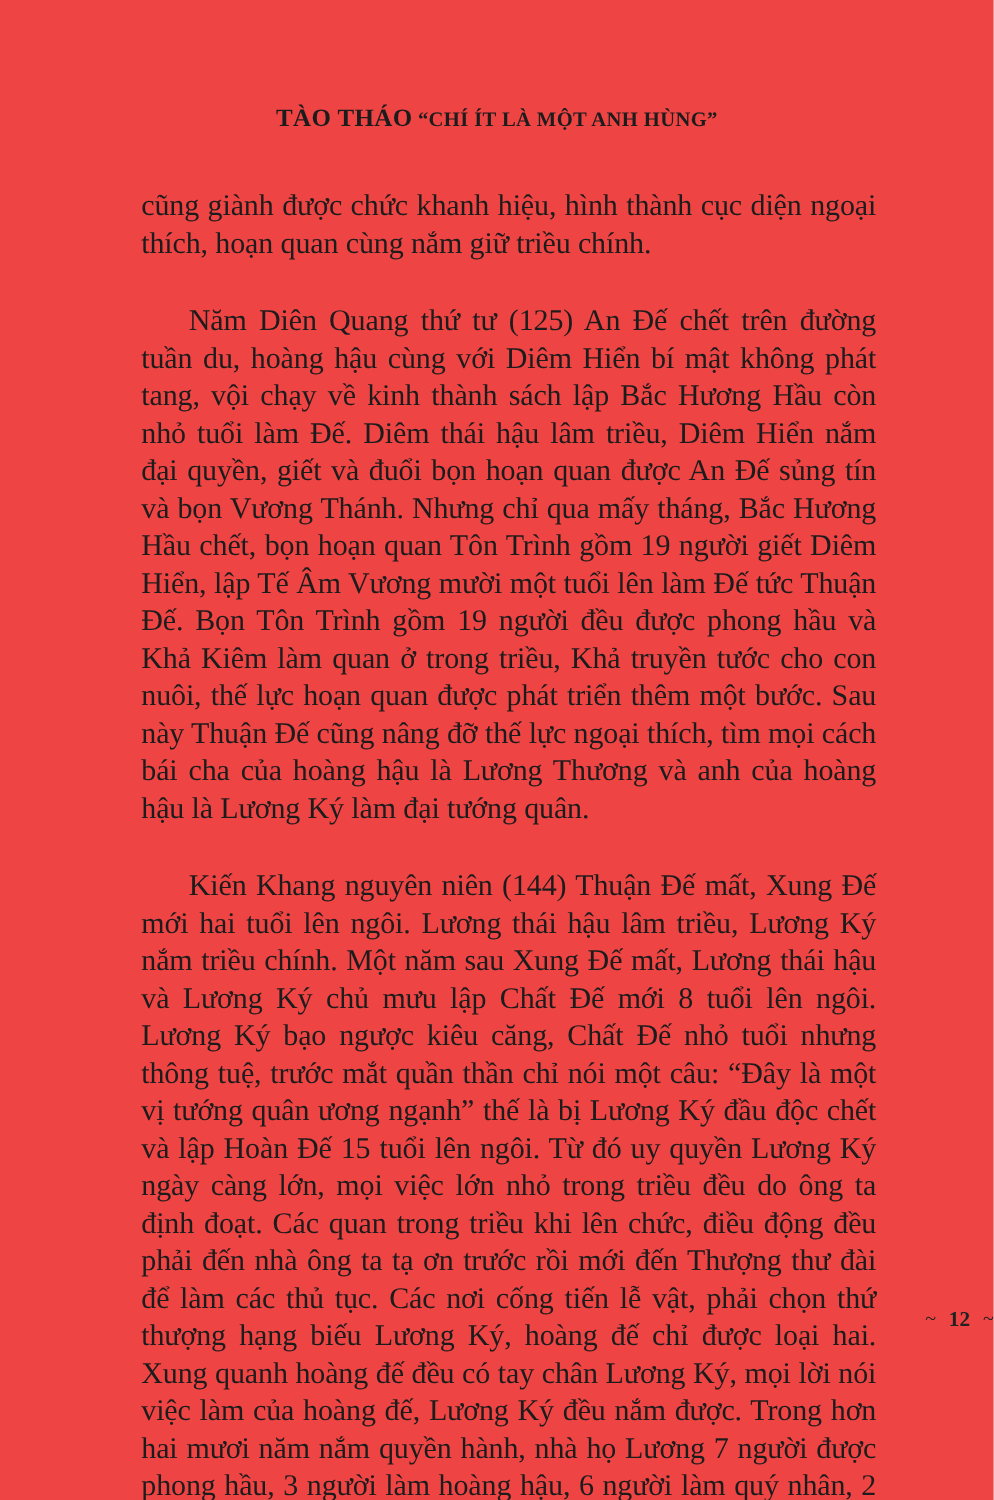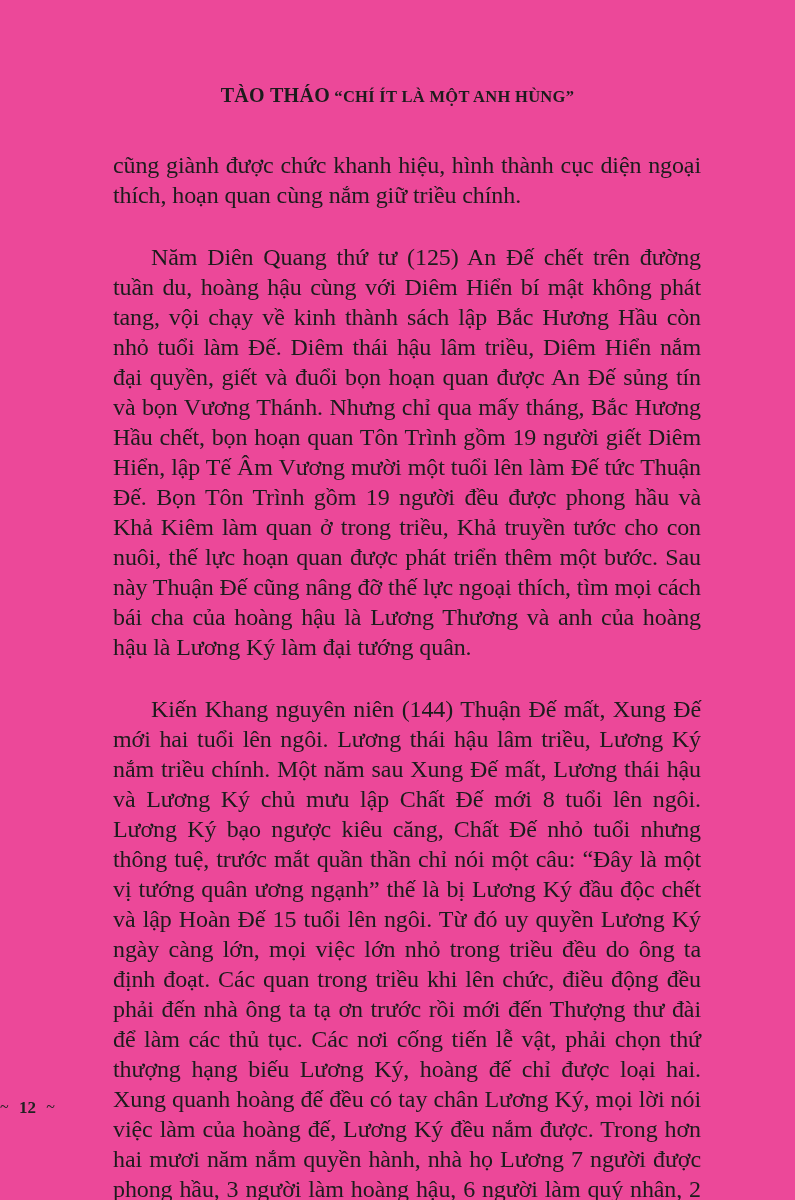--- a/index.html
+++ b/index.html
@@ -4,21 +4,21 @@
 <style>
   html, body {
     margin: 0;
     padding: 0;
     background: #ffffff;
   }
   .page {
     position: relative;
     width: 795px;
     height: 1200px;
-    background: #ec4899;
+    background: #ef4444;
     color: #1c1c1c;
     font-family: "Liberation Serif", "DejaVu Serif", serif;
     overflow: hidden;
   }
   .running-head {
     position: absolute;
     top: 84px;
     left: 0;
     width: 100%;
     text-align: center;
@@ -44,24 +44,24 @@
   }
   .text-block p {
     margin: 0 0 6px 0;
   }
   .text-block p.indent {
     text-indent: 38px;
     margin-top: 32px;
   }
   .page-footer {
     position: absolute;
-    top: 1098px;
+    top: 1046px;
     left: 0;
     width: 100%;
-    text-align: left;
+    text-align: right;
     font-size: 17px;
     color: #222222;
   }
   .page-footer .tilde {
     font-size: 16px;
     position: relative;
     top: -1px;
   }
   .page-footer .page-num {
     font-weight: bold;

